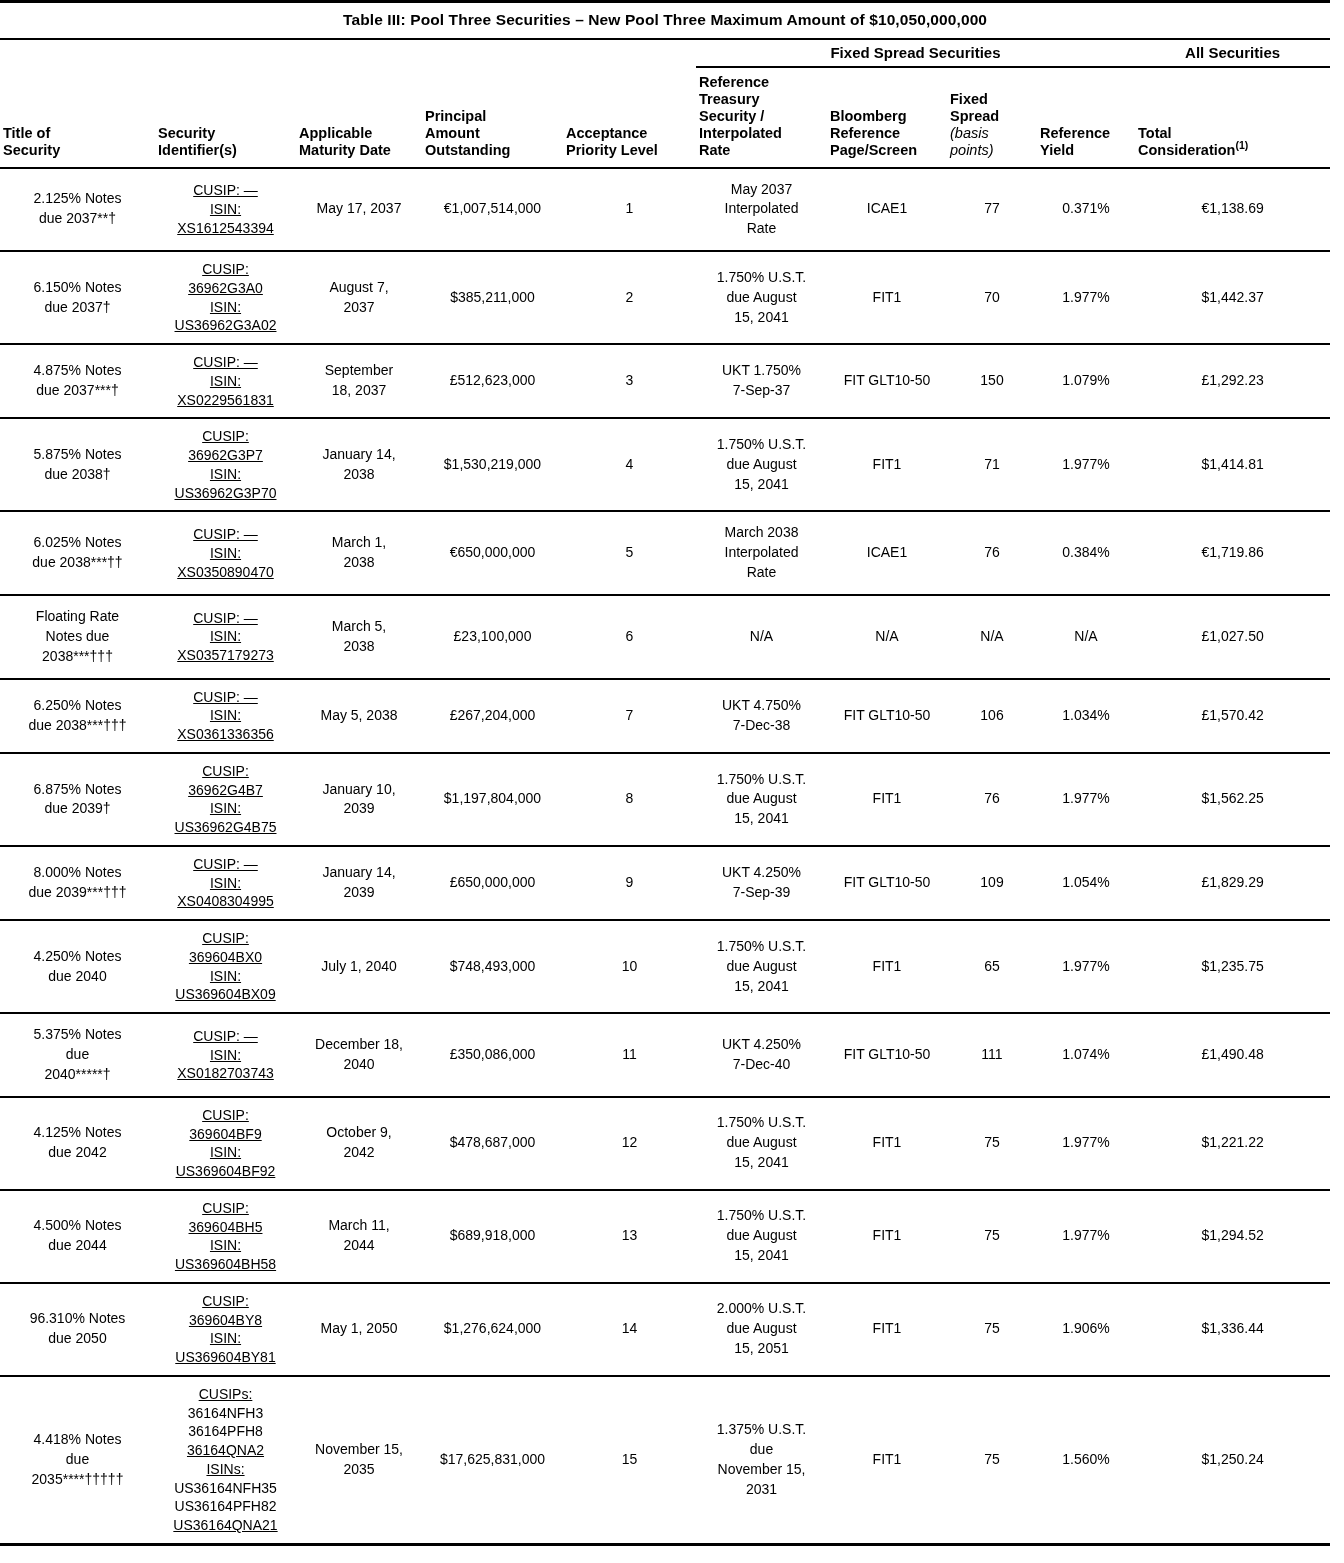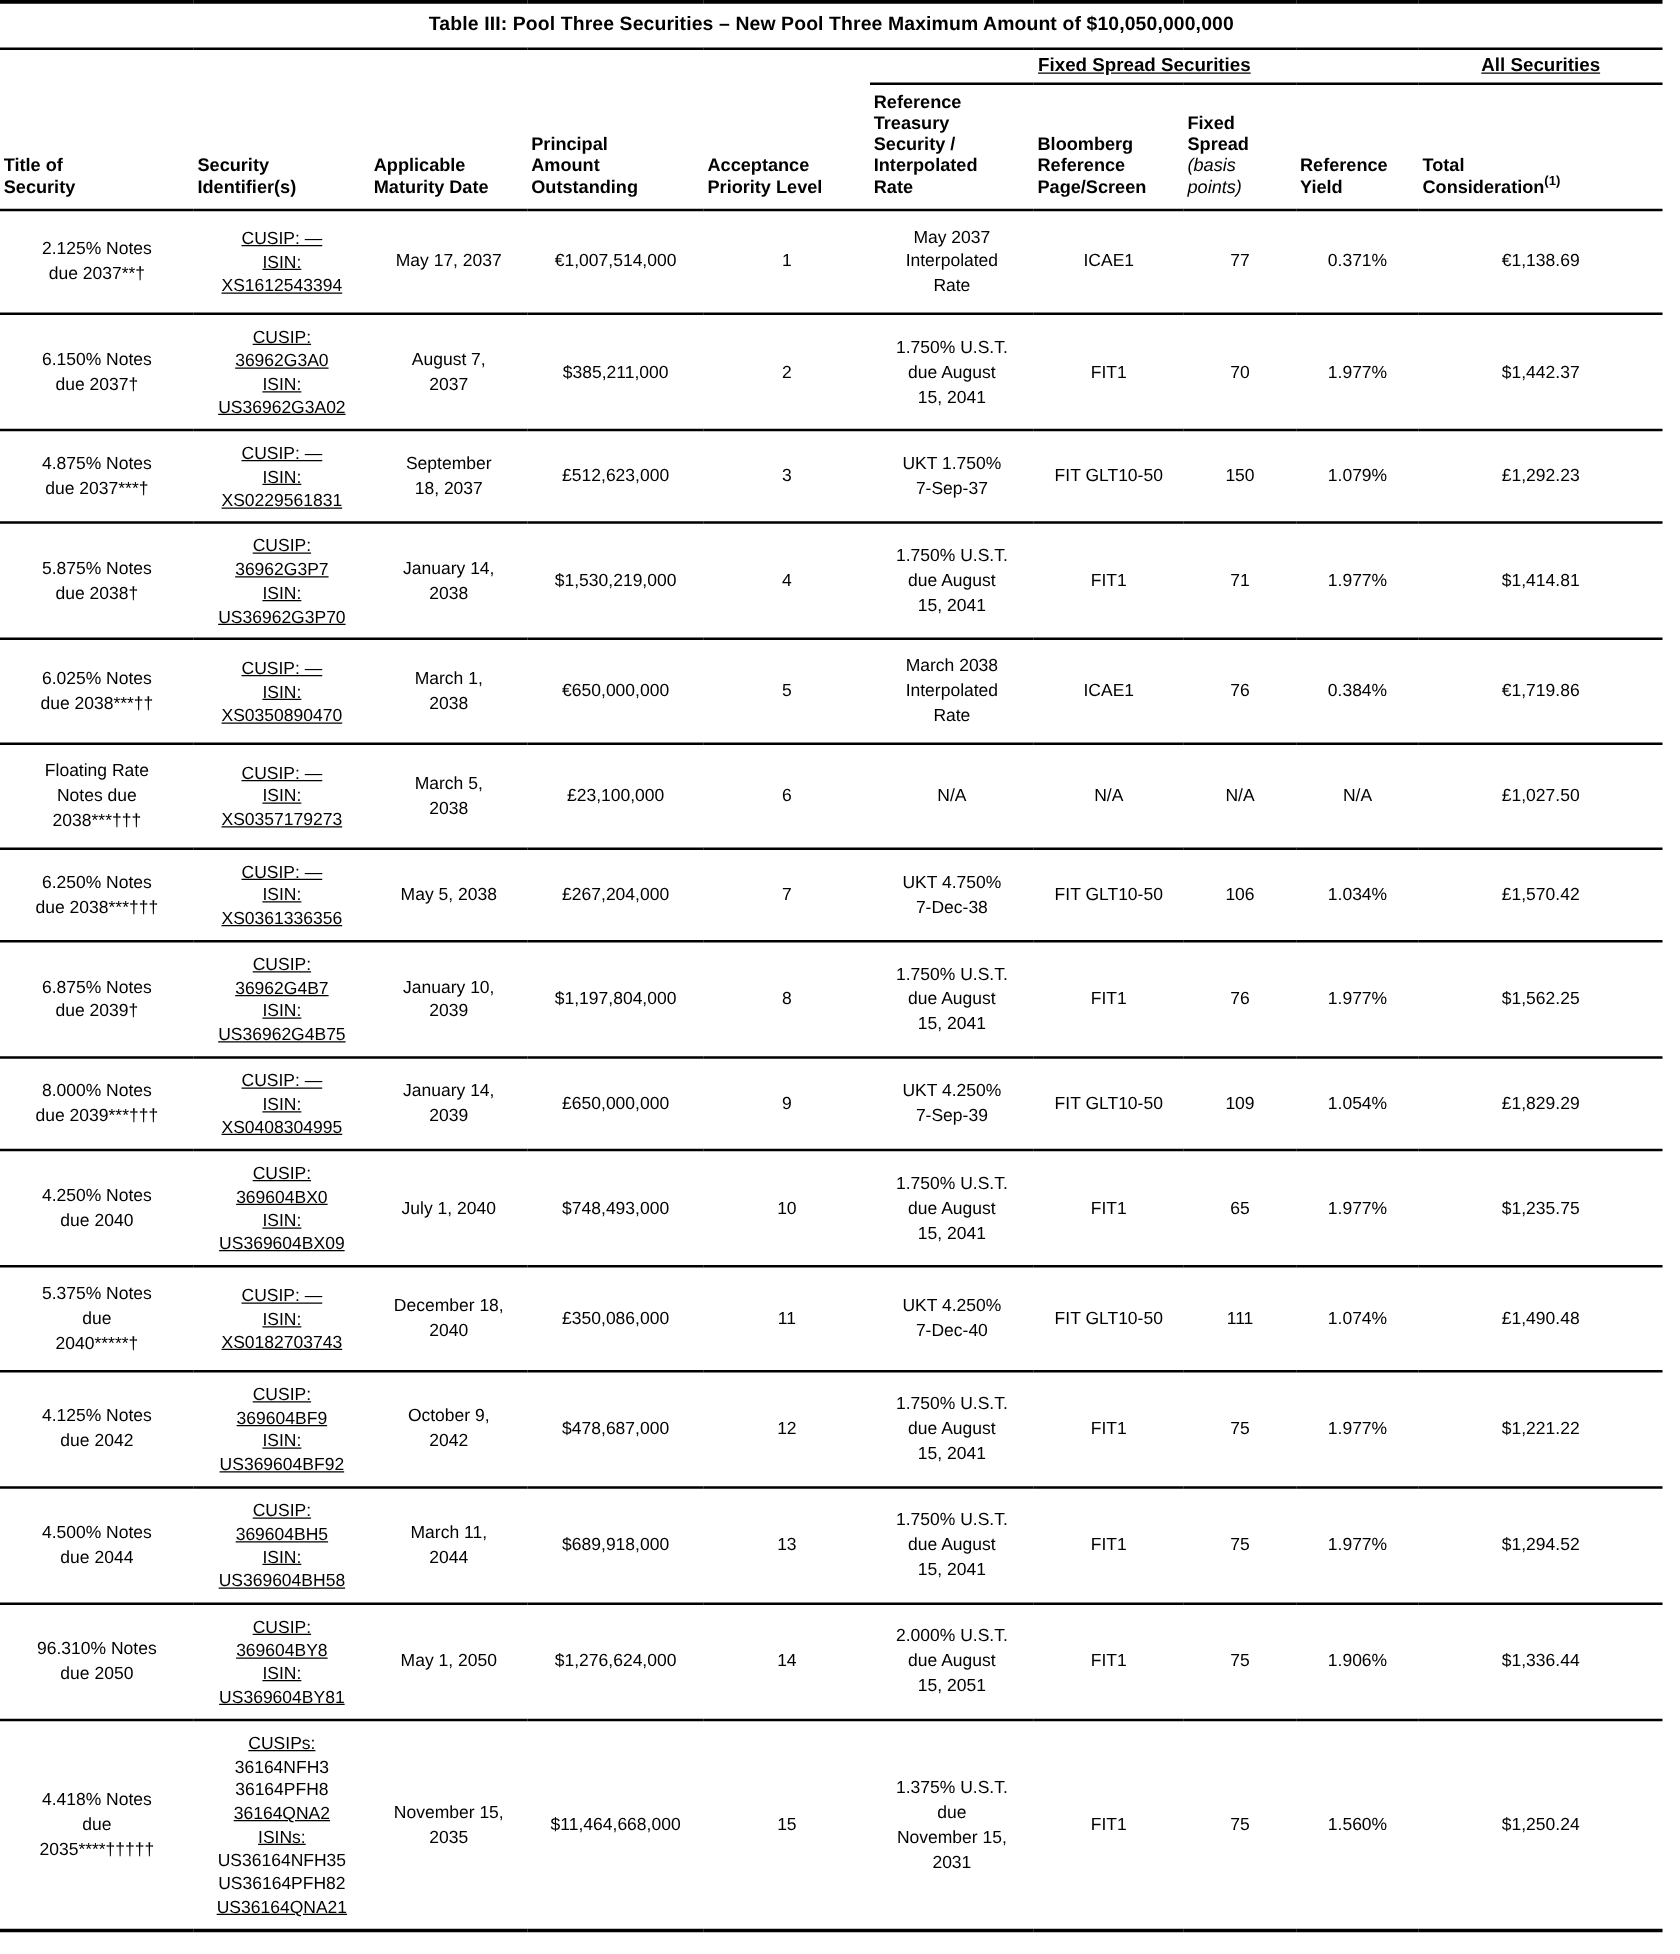--- a/index.html
+++ b/index.html
@@ -39,21 +39,20 @@
     padding: 8px 4px 9px 4px;
     letter-spacing: 0.1px;
   }
 
   
   td.grp {
     text-align: center;
     font-size: 15px;
     font-weight: bold;
     padding: 4px 2px 5px 2px;
-    text-decoration: underline;
   }
   td.grp-under {
     border-bottom: 2.5px solid #000;
   }
   td.grp-blank { padding: 4px 2px 5px 2px; }
 
   
   td.colhead {
     text-align: left;
     vertical-align: bottom;
@@ -547,21 +546,21 @@
             <span class="ident-line u">36164QNA2</span>
             <span class="ident-line u">ISINs:</span>
             <span class="ident-line">US36164NFH35</span>
             <span class="ident-line">US36164PFH82</span>
             <span class="ident-line u">US36164QNA21</span>
           </td>
           <td class="cell">
             <span class="ident-line">November 15,</span>
             <span class="ident-line">2035</span>
           </td>
-          <td class="cell">$11,464,668,000</td>
+          <td class="cell">$17,625,831,000</td>
           <td class="cell">15</td>
           <td class="cell">
             <span class="ident-line">1.375% U.S.T.</span>
             <span class="ident-line">due</span>
             <span class="ident-line">November 15,</span>
             <span class="ident-line">2031</span>
           </td>
           <td class="cell">FIT1</td>
           <td class="cell">75</td>
           <td class="cell">1.560%</td>

